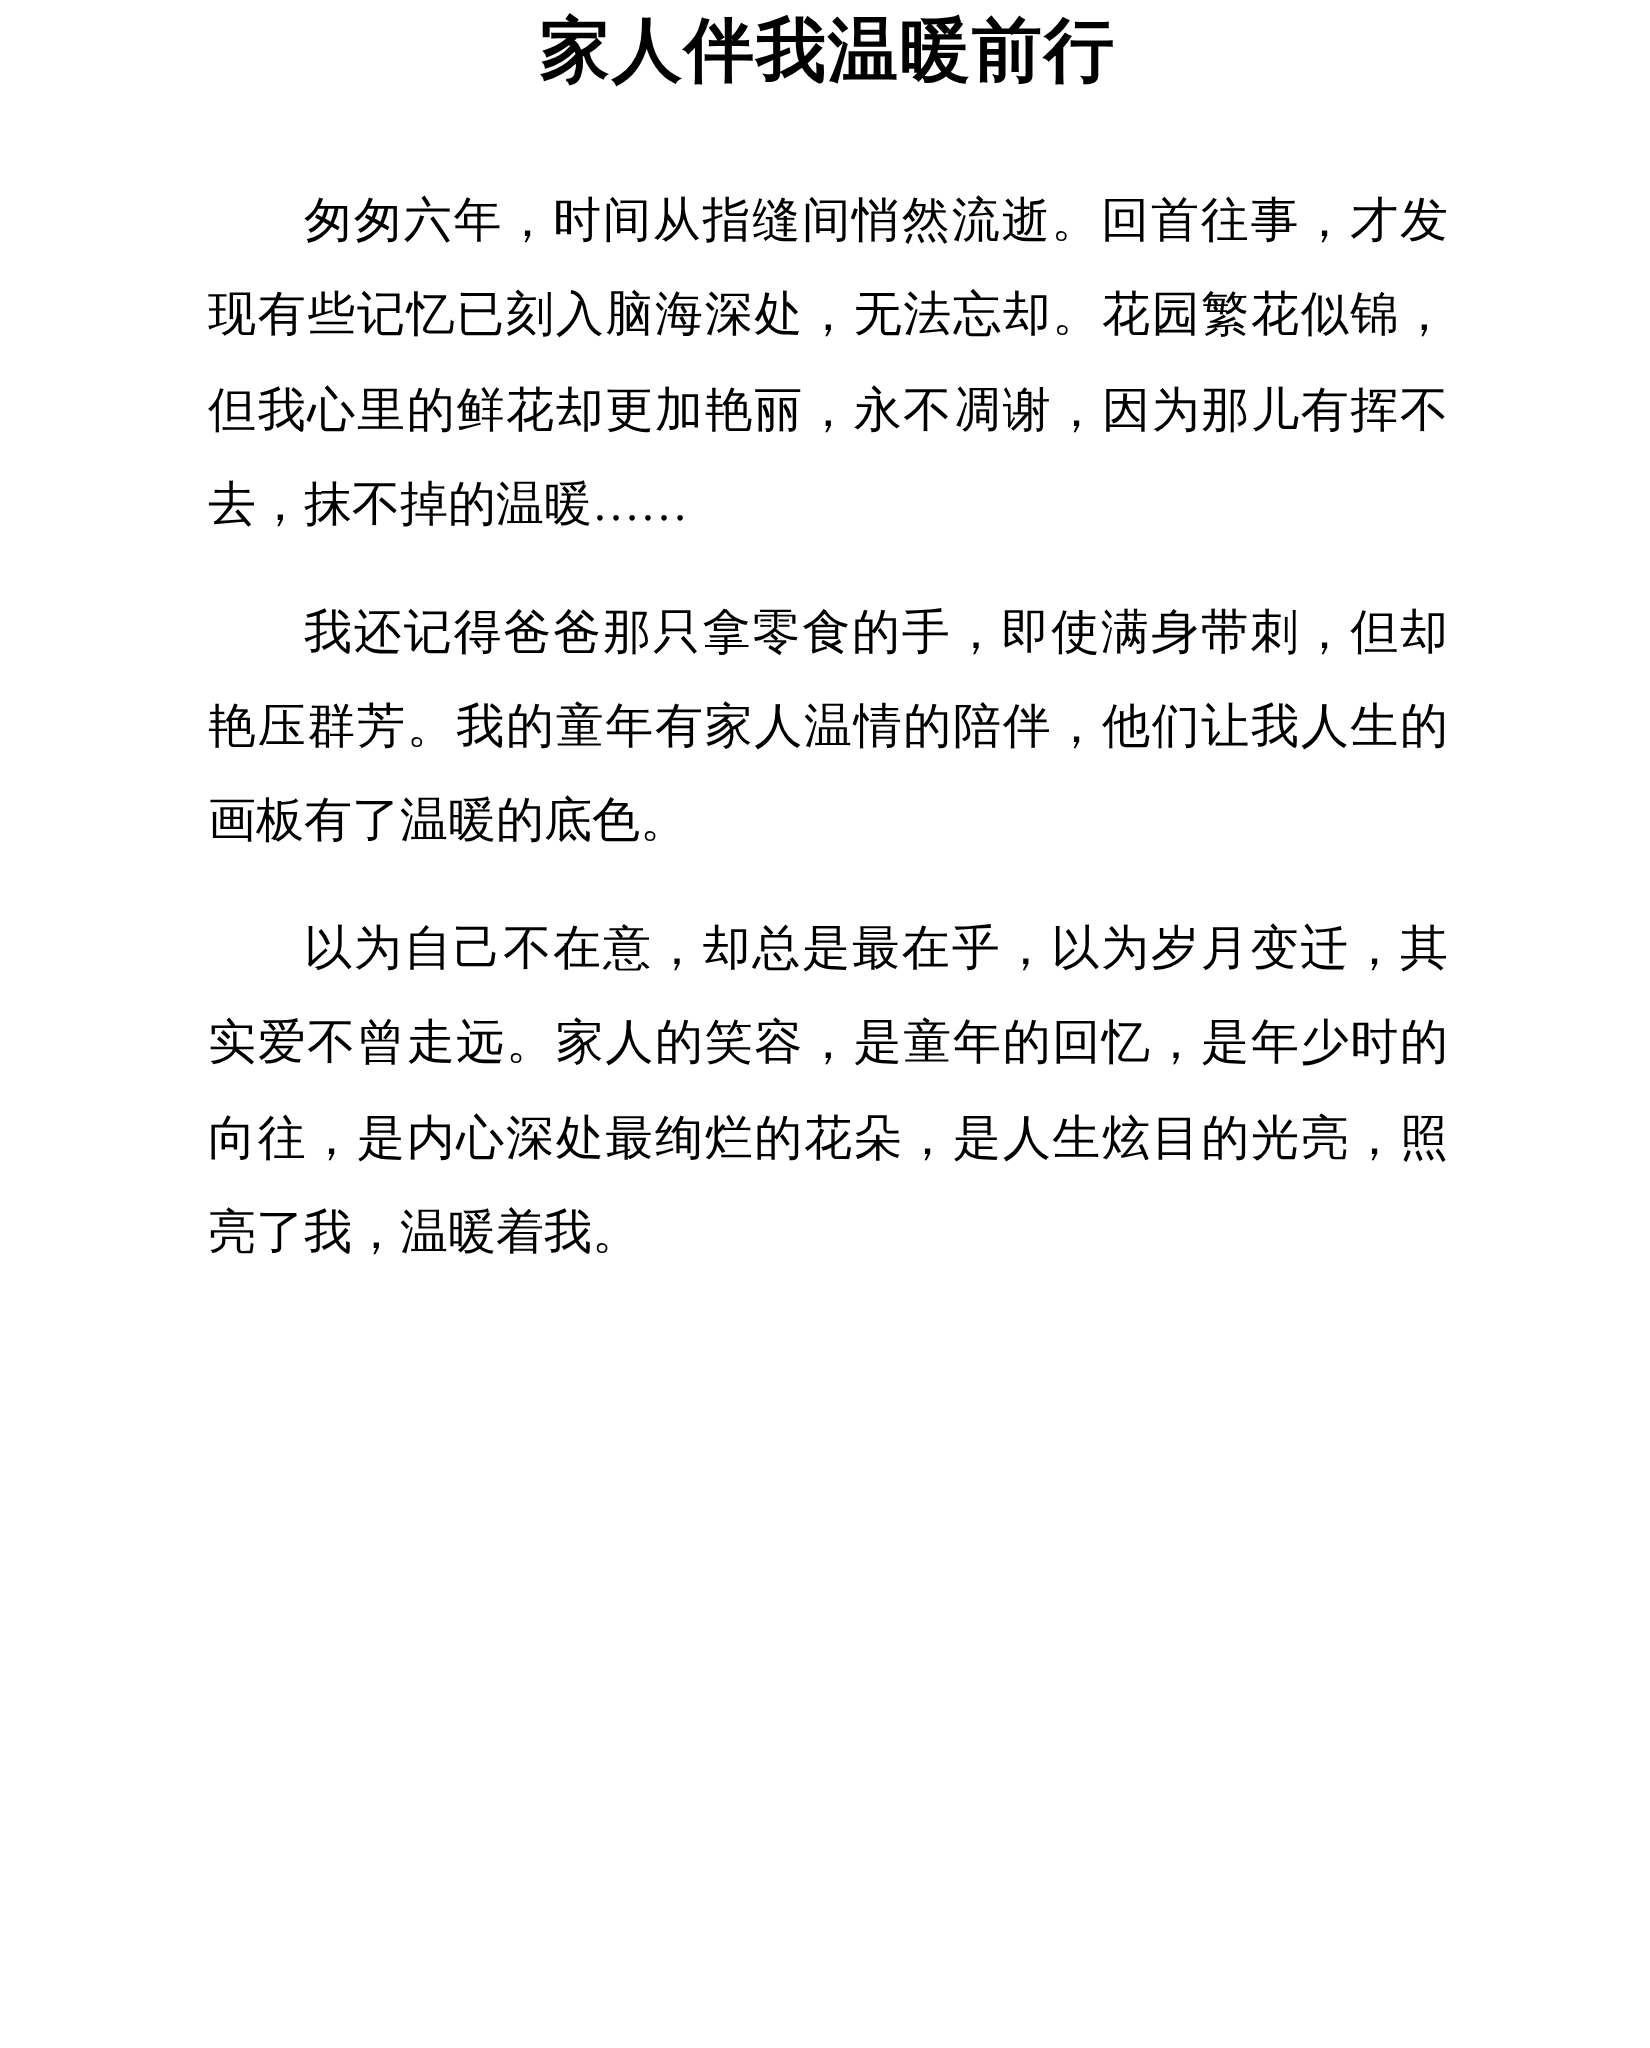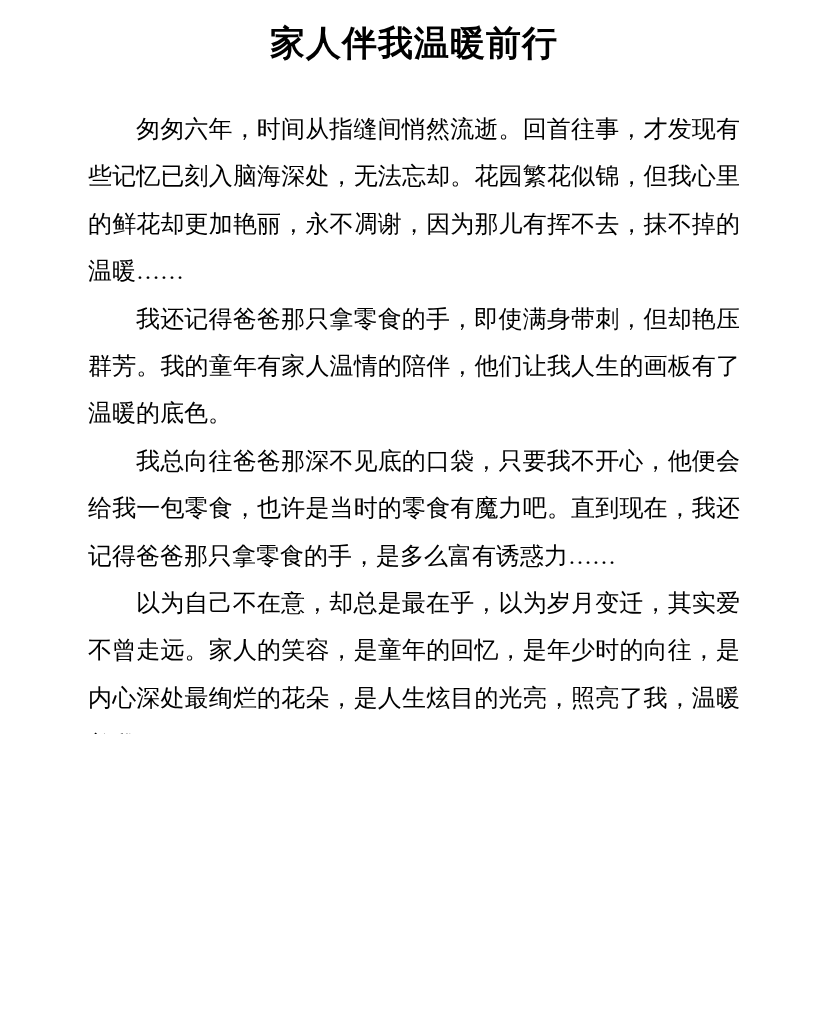--- a/index.html
+++ b/index.html
@@ -7,49 +7,48 @@
     padding: 0;
     background: #ffffff;
   }
   .page {
     position: relative;
     width: 825px;
     height: 734px;
     box-sizing: border-box;
     background: #ffffff;
     color: #000000;
-    padding: 20px 85px 0 88px;
+    padding: 2px 85px 0 88px;
     overflow: hidden;
     font-family: "Liberation Serif", "DejaVu Serif", serif;
   }
   .doc-title {
     font-family: "Liberation Serif", "DejaVu Serif", serif;
     font-size: 35px;
     line-height: 48px;
     font-weight: bold;
     text-align: center;
     margin: 0 0 38px 0;
     letter-spacing: 1px;
     white-space: nowrap;
   }
   .doc-body p {
     font-family: "Liberation Serif", "DejaVu Serif", serif;
     font-size: 24px;
     line-height: 47.4px;
-    margin: 0;
+    margin: 16px;
     text-align: justify;
     text-justify: inter-ideograph;
     text-indent: 2em;
     word-break: break-all;
   }
 </style>
 </head>
 <body>
 
 <div class="page">
   <h1 class="doc-title">家人伴我温暖前行</h1>
   <div class="doc-body">
     <p>匆匆六年，时间从指缝间悄然流逝。回首往事，才发现有些记忆已刻入脑海深处，无法忘却。花园繁花似锦，但我心里的鲜花却更加艳丽，永不凋谢，因为那儿有挥不去，抹不掉的温暖……</p>
     <p>我还记得爸爸那只拿零食的手，即使满身带刺，但却艳压群芳。我的童年有家人温情的陪伴，他们让我人生的画板有了温暖的底色。</p>
-    <p>我总向往爸爸那深不见底的口袋，只要我不开心，他便会给我一包零食，也许是当时的零食有魔力吧。直到现在，我还记得爸爸那只拿零食的手，是多么富有诱惑力……</p>
     <p>以为自己不在意，却总是最在乎，以为岁月变迁，其实爱不曾走远。家人的笑容，是童年的回忆，是年少时的向往，是内心深处最绚烂的花朵，是人生炫目的光亮，照亮了我，温暖着我。</p>
   </div>
 </div>
 
 </body></html>

